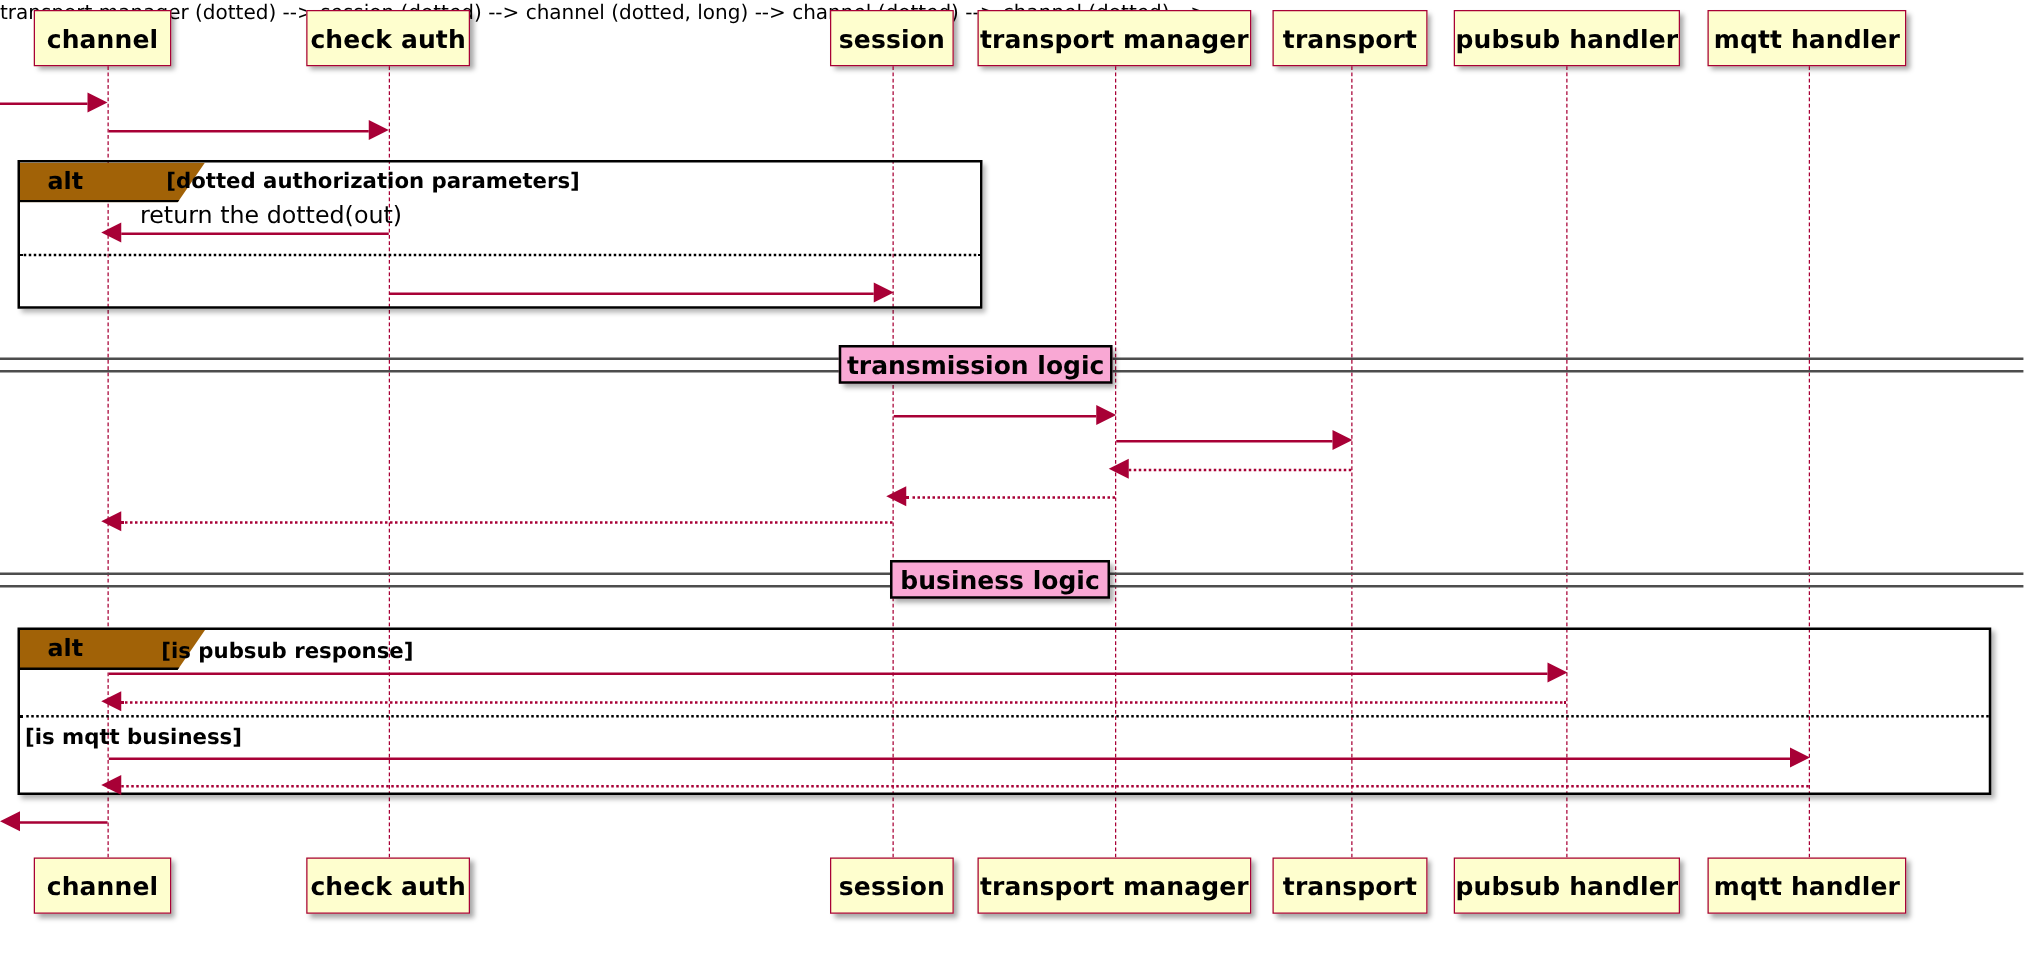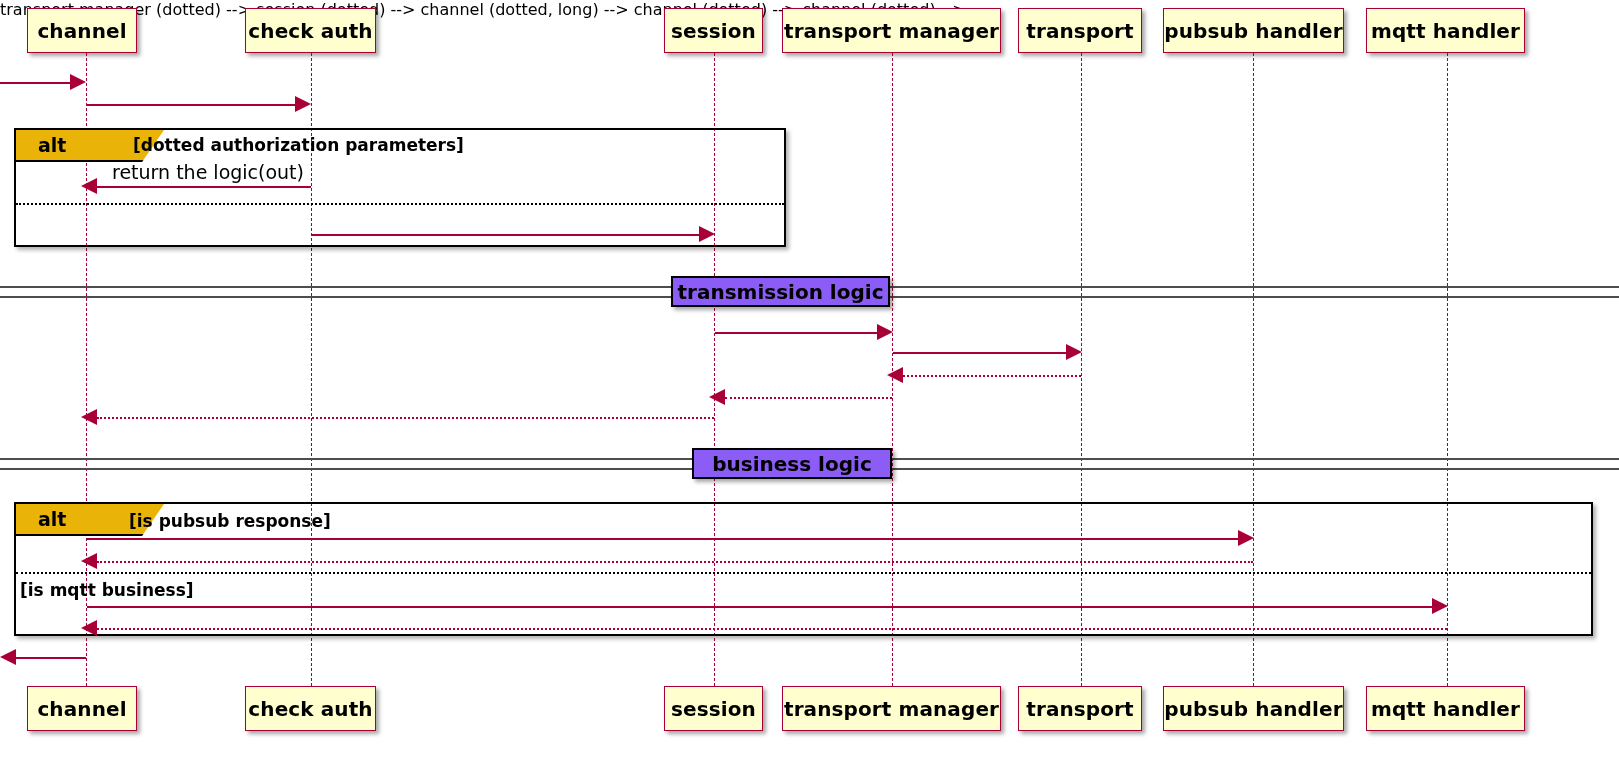--- a/index.html
+++ b/index.html
@@ -36,21 +36,21 @@
     position:absolute;
     box-sizing:border-box;
     border:2.4px solid #000;
     background:transparent;
     box-shadow:3px 3px 4px rgba(0,0,0,.30);
   }
   .frame-label{
     position:absolute;
     top:0;left:0;
     height:30px;
-    background:#eab308;
+    background:#a16207;
     border-right:2px solid #000;
     border-bottom:2px solid #000;
     display:flex;
     align-items:center;
     padding-left:22px;
     padding-right:34px;
     font-size:19px;
     font-weight:bold;
     color:#000;
     
@@ -110,21 +110,21 @@
   
   .div-rule{
     position:absolute;
     left:0;
     height:0;
     border-top:2.2px solid #4d4d4d;
   }
   .div-box{
     position:absolute;
     box-sizing:border-box;
-    background:#8b5cf6;
+    background:#f9a8d4;
     border:2.4px solid #000;
     font-size:20px;
     font-weight:bold;
     color:#000;
     display:flex;
     align-items:center;
     justify-content:center;
     padding:0 14px;
     white-space:nowrap;
     box-shadow:3px 3px 4px rgba(0,0,0,.35);
@@ -179,21 +179,21 @@
   <div class="frame" style="left:14px;top:128px;width:772px;height:119px;">
     <div class="frame-label" style="width:92px;">
       <span>alt</span>
     </div>
   </div>
   <div class="frame-guard" style="left:133px;top:135px;">[dotted authorization parameters]</div>
   
   <div class="frame-divider" style="left:16px;top:203px;width:768px;"></div>
 
   
-  <div class="msg-label" style="left:112px;top:163px;">return the logic(out)</div>
+  <div class="msg-label" style="left:112px;top:163px;">return the dotted(out)</div>
   <div class="msg-line" style="left:97px;top:186px;width:214px;"></div>
   <div class="arrow-head left" style="left:81px;top:178px;"></div>
 
   
   <div class="msg-line" style="left:312px;top:234px;width:387px;"></div>
   <div class="arrow-head right" style="left:699px;top:226px;"></div>
 
   
   <div class="div-rule" style="top:286px;width:1619px;"></div>
   <div class="div-rule" style="top:296px;width:1619px;"></div>
@@ -218,21 +218,21 @@
   <div class="msg-line dotted" style="left:725px;top:397px;width:167px;"></div>
   <div class="arrow-head left" style="left:709px;top:389px;"></div>
 
    channel (dotted, long) --&gt;
   <div class="msg-line dotted" style="left:97px;top:417px;width:617px;"></div>
   <div class="arrow-head left" style="left:81px;top:409px;"></div>
 
   
   <div class="div-rule" style="top:458px;width:1619px;"></div>
   <div class="div-rule" style="top:468px;width:1619px;"></div>
-  <div class="div-box" style="left:692px;top:448px;width:200px;height:31px;">
+  <div class="div-box" style="left:712px;top:448px;width:176px;height:31px;">
     <span>business logic</span>
   </div>
 
   
   <div class="frame" style="left:14px;top:502px;width:1579px;height:134px;">
     <div class="frame-label" style="width:92px;">
       <span>alt</span>
     </div>
   </div>
   <div class="frame-guard" style="left:129px;top:511px;">[is pubsub response]</div>

